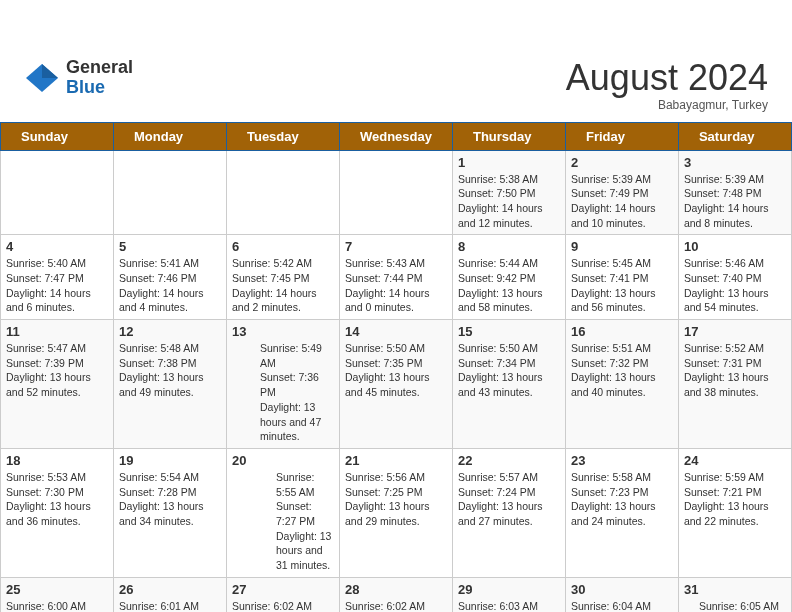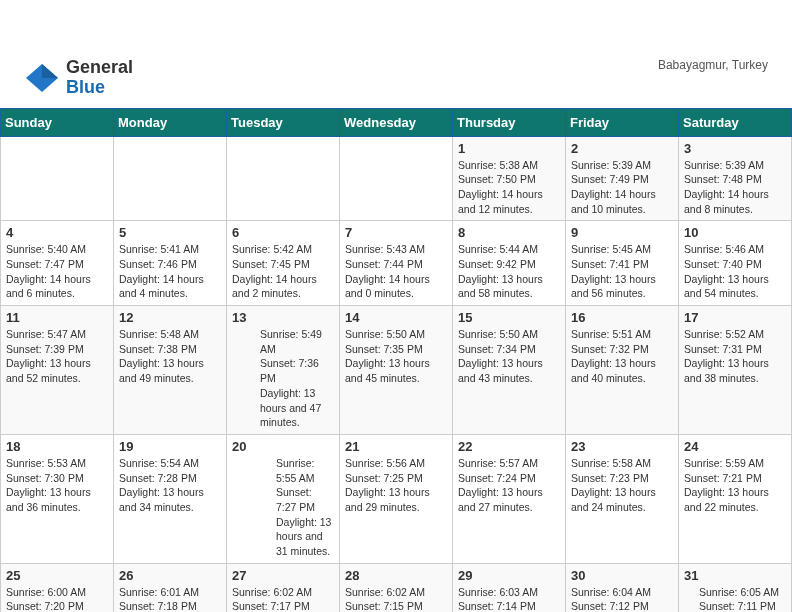--- a/index.html
+++ b/index.html
@@ -53,23 +53,23 @@
     .subtitle {
       font-size: 12px;
       color: #555;
     }
     .calendar {
       width: 100%;
       border-collapse: collapse;
       font-size: 11px;
     }
     .calendar thead th {
-      background-color: #0f766e;
+      background-color: #a16207;
       color: #fff;
-      padding: 6px 4px;
+      padding: 6px 20px;
       text-align: left;
       font-size: 13px;
       font-weight: bold;
       border: 1px solid #1a5fa0;
     }
     .calendar tbody td {
       border: 1px solid #ccc;
       vertical-align: top;
       padding: 4px 5px;
       width: 113px;
@@ -109,20 +109,21 @@
     <svg class="logo-icon" viewBox="0 0 36 36">
       <polygon points="18,4 34,18 18,32 2,18" fill="#2176c7"></polygon>
       <polygon points="18,4 34,18 18,18" fill="#1a5fa0"></polygon>
     </svg>
     <div class="logo-text">
       <span class="logo-general">General</span>
       <span class="logo-blue">Blue</span>
     </div>
   </div>
   <div class="title-block">
+    <div class="month-title">August 2024</div>
     <div class="subtitle">Babayagmur, Turkey</div>
   </div>
 </div>
 
 <table class="calendar">
   <thead>
     <tr>
     <th>Sunday</th>
         <th>Monday</th>
         <th>Tuesday</th>

